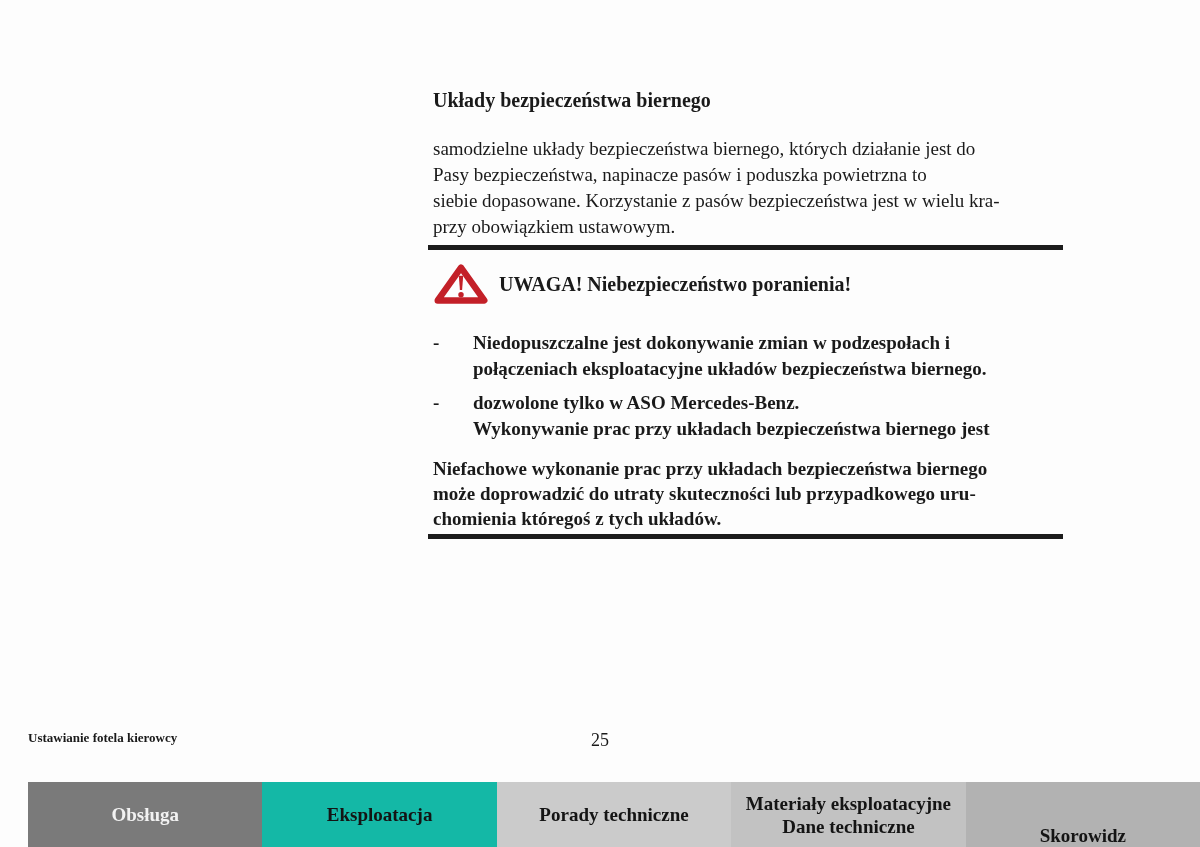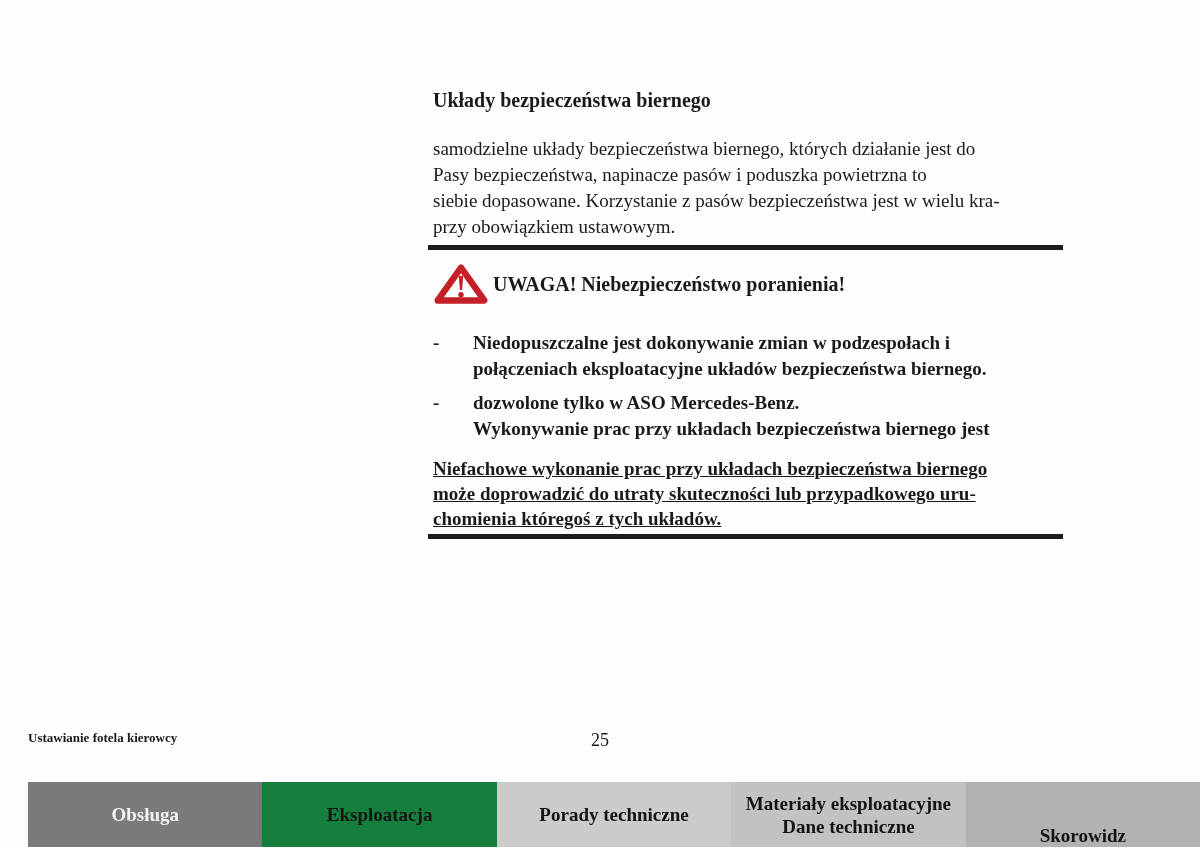--- a/index.html
+++ b/index.html
@@ -41,21 +41,21 @@
     width: 635px;
     margin-left: -5px;
     background: #1c1c1c;
   }
   .rule.bottom { margin-top: 3px; }
 
   .warning-row {
     margin-top: 13px;
     display: flex;
     align-items: center;
-    gap: 4px;
+    gap: 10px;
     height: 42px;
   }
   .warning-icon { width: 56px; height: 42px; flex: 0 0 auto; }
   .warning-icon svg { display: block; width: 56px; height: 42px; }
   .warning-title {
     font-size: 20px;
     font-weight: bold;
     white-space: nowrap;
   }
 
@@ -64,21 +64,21 @@
   .warning-item + .warning-item { margin-top: 8px; }
   .item-marker {
     width: 40px;
     flex: 0 0 auto;
     font-size: 19px;
     line-height: 26px;
     font-weight: bold;
   }
   .item-lines .line { font-weight: bold; }
 
-  .warning-note { margin-top: 14px; text-decoration: underline; }
+  .warning-note { margin-top: 14px; }
   .warning-note .line { font-weight: bold; line-height: 25px; }
 
   
   .footer-section {
     position: absolute;
     left: 28px; top: 730px;
     font-size: 13px;
     font-weight: bold;
     white-space: nowrap;
   }
@@ -168,21 +168,21 @@
 
   </div>
 
   <div class="footer-section">Ustawianie fotela kierowcy</div>
   <div class="page-number">25</div>
 
   <nav class="bottom-nav">
     <div class="nav-tab" style="background-color: rgb(122, 122, 122); color: rgb(242, 242, 242);">
       <span>Obsługa</span>
     </div>
-    <div class="nav-tab" style="background-color: #15803d; color: rgb(20, 20, 20);">
+    <div class="nav-tab" style="background-color: #14b8a6; color: rgb(20, 20, 20);">
       <span>Eksploatacja</span>
     </div>
     <div class="nav-tab" style="background-color: rgb(203, 203, 203); color: rgb(20, 20, 20);">
       <span>Porady techniczne</span>
     </div>
     <div class="nav-tab" style="background-color: rgb(194, 194, 194); color: rgb(20, 20, 20);">
       <span>Materiały eksploatacyjne</span>
       <span>Dane techniczne</span>
     </div>
     <div class="nav-tab" style="background-color: rgb(178, 178, 178); color: rgb(20, 20, 20); justify-content: flex-end;">

